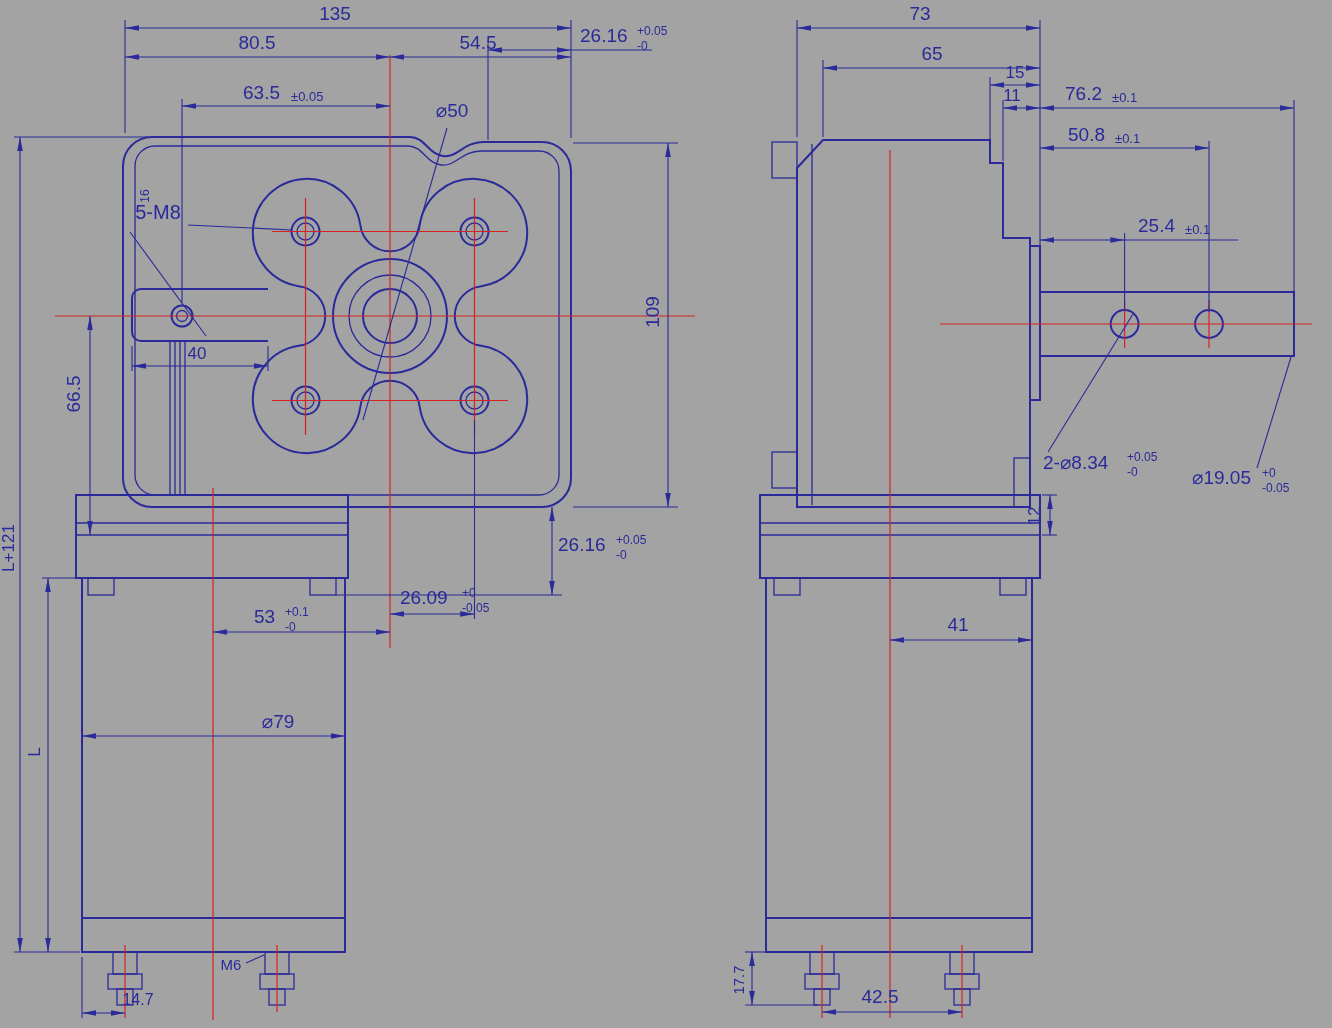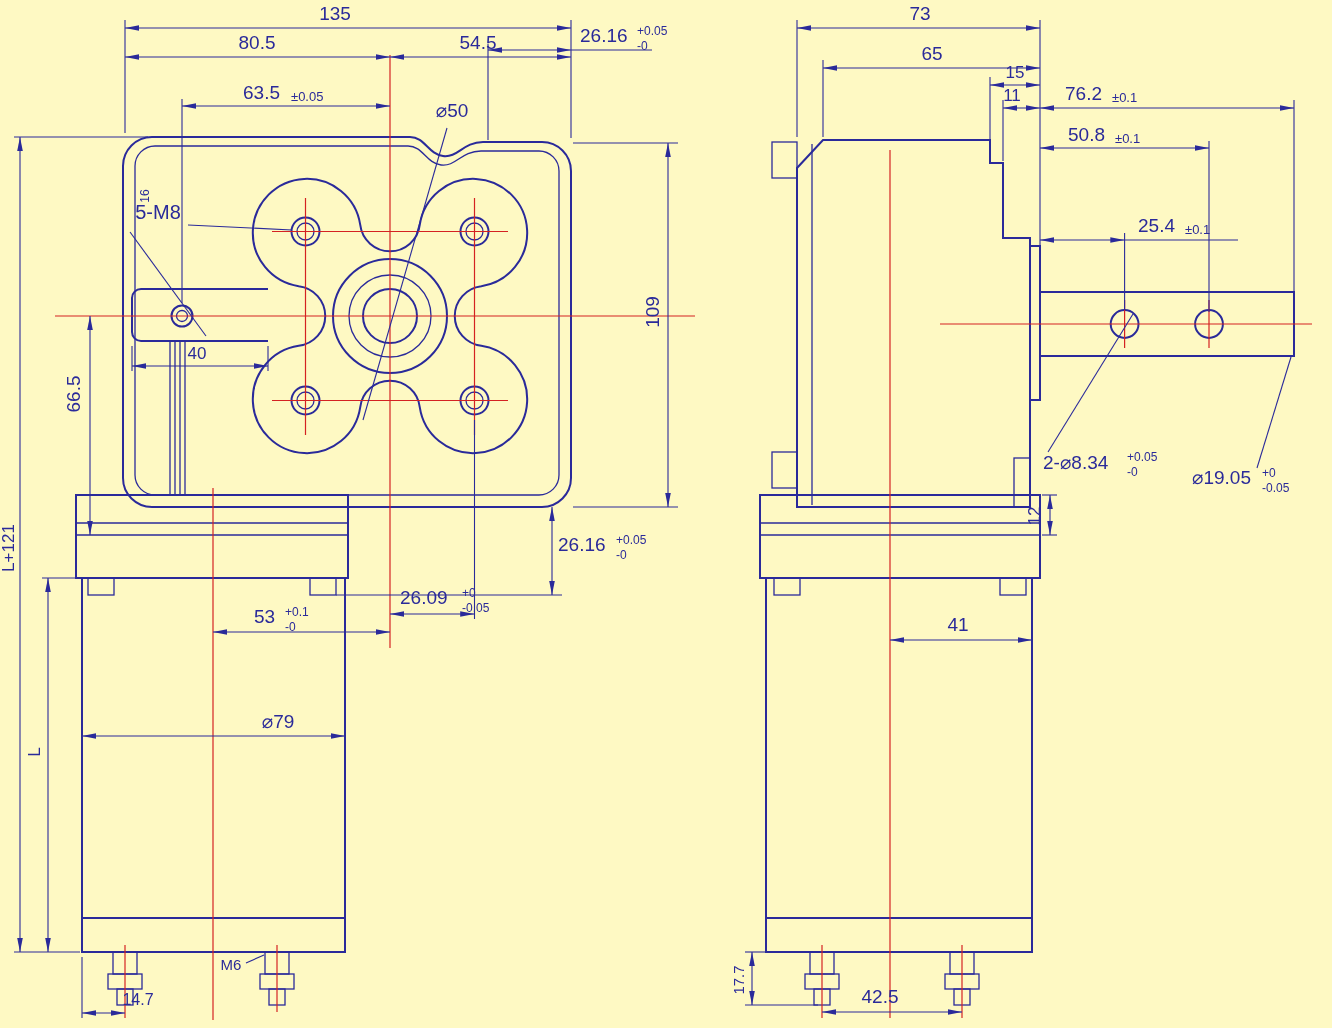--- a/index.html
+++ b/index.html
@@ -1,16 +1,16 @@
 <!DOCTYPE html>
 <html><head>
 <meta charset="utf-8">
 <style>
   html,body{margin:0;padding:0;background:#fff;}
-  .stage{width:1332px;height:1028px;background:#fef9c3;position:relative;overflow:hidden;}
+  .stage{width:1332px;height:1028px;background:#a3a3a3;position:relative;overflow:hidden;}
   svg{display:block;font-family:"Liberation Sans",sans-serif;}
   .ol{stroke:#2a2a9a;fill:none;stroke-width:2;}
   .ol-thin{stroke:#2a2a9a;fill:none;stroke-width:1.3;}
   .dim{stroke:#2a2a9a;fill:none;stroke-width:1.1;}
   .red{stroke:#d42222;fill:none;stroke-width:1.2;}
   text{fill:#2a2a9a;}
   .t19{font-size:19px;}
   .t17{font-size:17px;}
   .t16{font-size:16px;}
   .t15{font-size:15px;}

